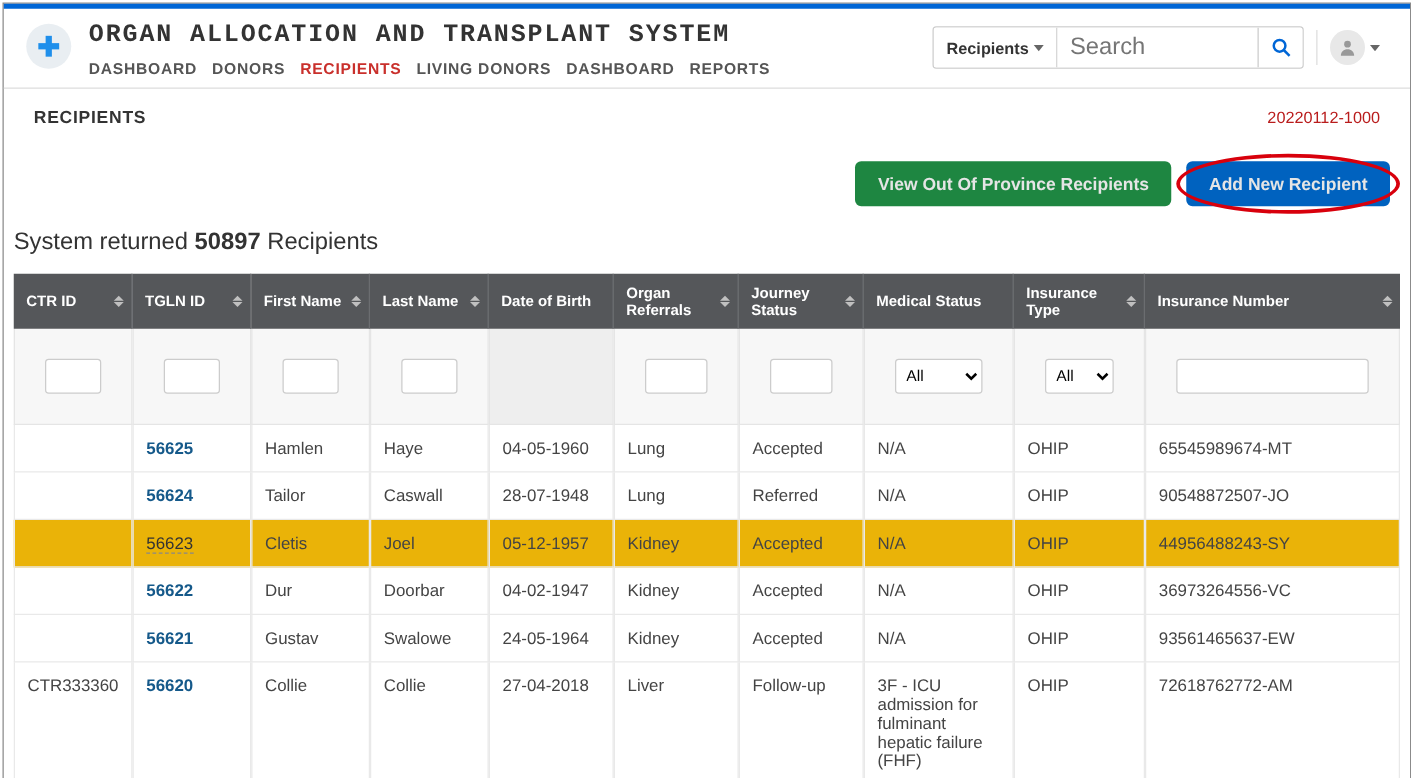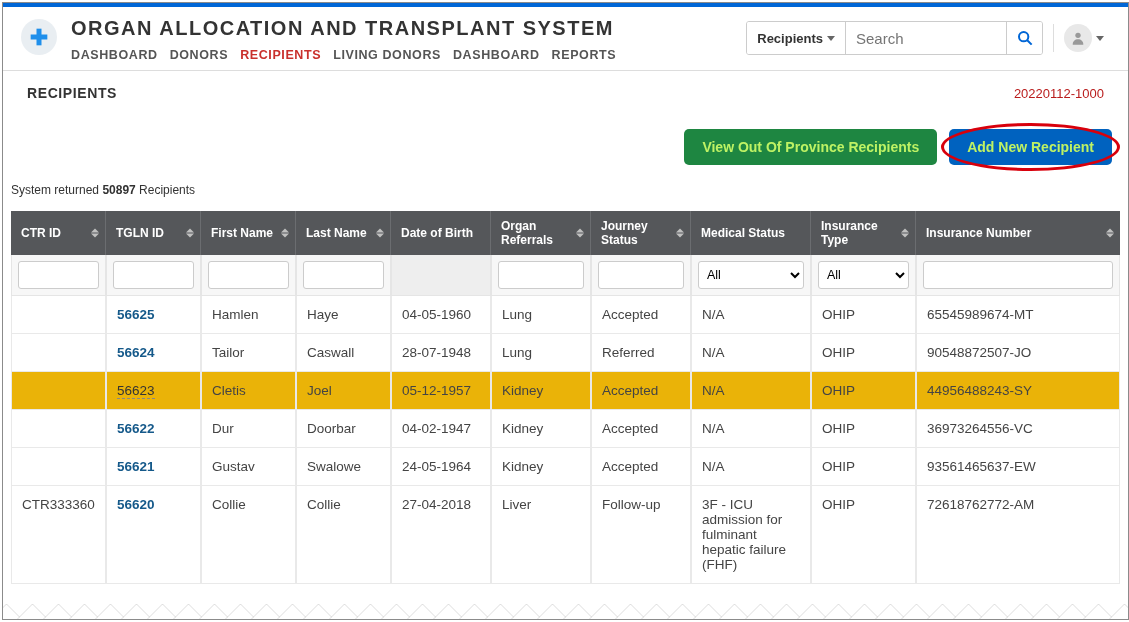--- a/index.html
+++ b/index.html
@@ -33,21 +33,21 @@
       margin-right: 14px;
       margin-top: 2px;
     }
     .logo svg { width: 20px; height: 20px; }
     .title-nav { flex: 1; }
     .app-title {
       font-size: 20px;
       font-weight: 700;
       letter-spacing: 1.5px;
       color: #333;
-      font-family: Liberation Sans, sans-serif;
+      font-family: Liberation Mono, monospace;
     }
     .nav { margin-top: 6px; }
     .nav a {
       display: inline-block;
       margin-right: 12px;
       text-decoration: none;
       color: #555;
       font-size: 12.5px;
       font-weight: 600;
       letter-spacing: 0.6px;
@@ -74,21 +74,21 @@
       font-weight: 700;
       font-size: 13px;
       background: #fff;
       border-right: 1px solid #ccc;
       cursor: pointer;
     }
     .search-input {
       border: none;
       padding: 0 10px;
       width: 160px;
-      font-size: 15px;
+      font-size: 19px;
       outline: none;
     }
     .search-btn {
       width: 36px;
       display: flex;
       align-items: center;
       justify-content: center;
       color: #0066d6;
       border-left: 1px solid #ccc;
       cursor: pointer;
@@ -131,41 +131,41 @@
     .actions-row {
       display: flex;
       justify-content: flex-end;
       gap: 12px;
       padding: 28px 16px 0 16px;
     }
     .btn {
       padding: 10px 18px;
       font-size: 14px;
       font-weight: 700;
-      color: #bef264;
+      color: #e5e5e5;
       border-radius: 5px;
       border: none;
       cursor: pointer;
     }
     .btn-green { background: #1e8641; }
     .btn-blue { background: #0062bf; text-align: right; }
     .btn-highlight {
       position: relative;
     }
     .btn-highlight::after {
       content: "";
       position: absolute;
       inset: -6px -8px;
       border: 3px solid #d8000c;
       border-radius: 50% / 50%;
       pointer-events: none;
     }
     .results-line {
       padding: 18px 8px 14px 8px;
-      font-size: 12px;
+      font-size: 19px;
     }
     .results-line b { font-weight: 700; }
     .table-wrap {
       padding: 0 8px 30px 8px;
     }
     table {
       width: 100%;
       border-collapse: separate;
       border-spacing: 0;
     }
@@ -191,21 +191,21 @@
     }
     .sort-up, .sort-down {
       width: 0; height: 0;
       border-left: 4px solid transparent;
       border-right: 4px solid transparent;
     }
     .sort-up { border-bottom: 4px solid #c0c0c0; }
     .sort-down { border-top: 4px solid #c0c0c0; }
     tr.filter-row td {
       background: #f7f7f7;
-      padding: 6px;
+      padding: 24px;
       border: 1px solid #e5e5e5;
       border-top: none;
     }
     tr.filter-row td.wide {
       background: #eee;
     }
     .filter-inp {
       width: 100%;
       height: 28px;
       border: 1px solid #ccc;

